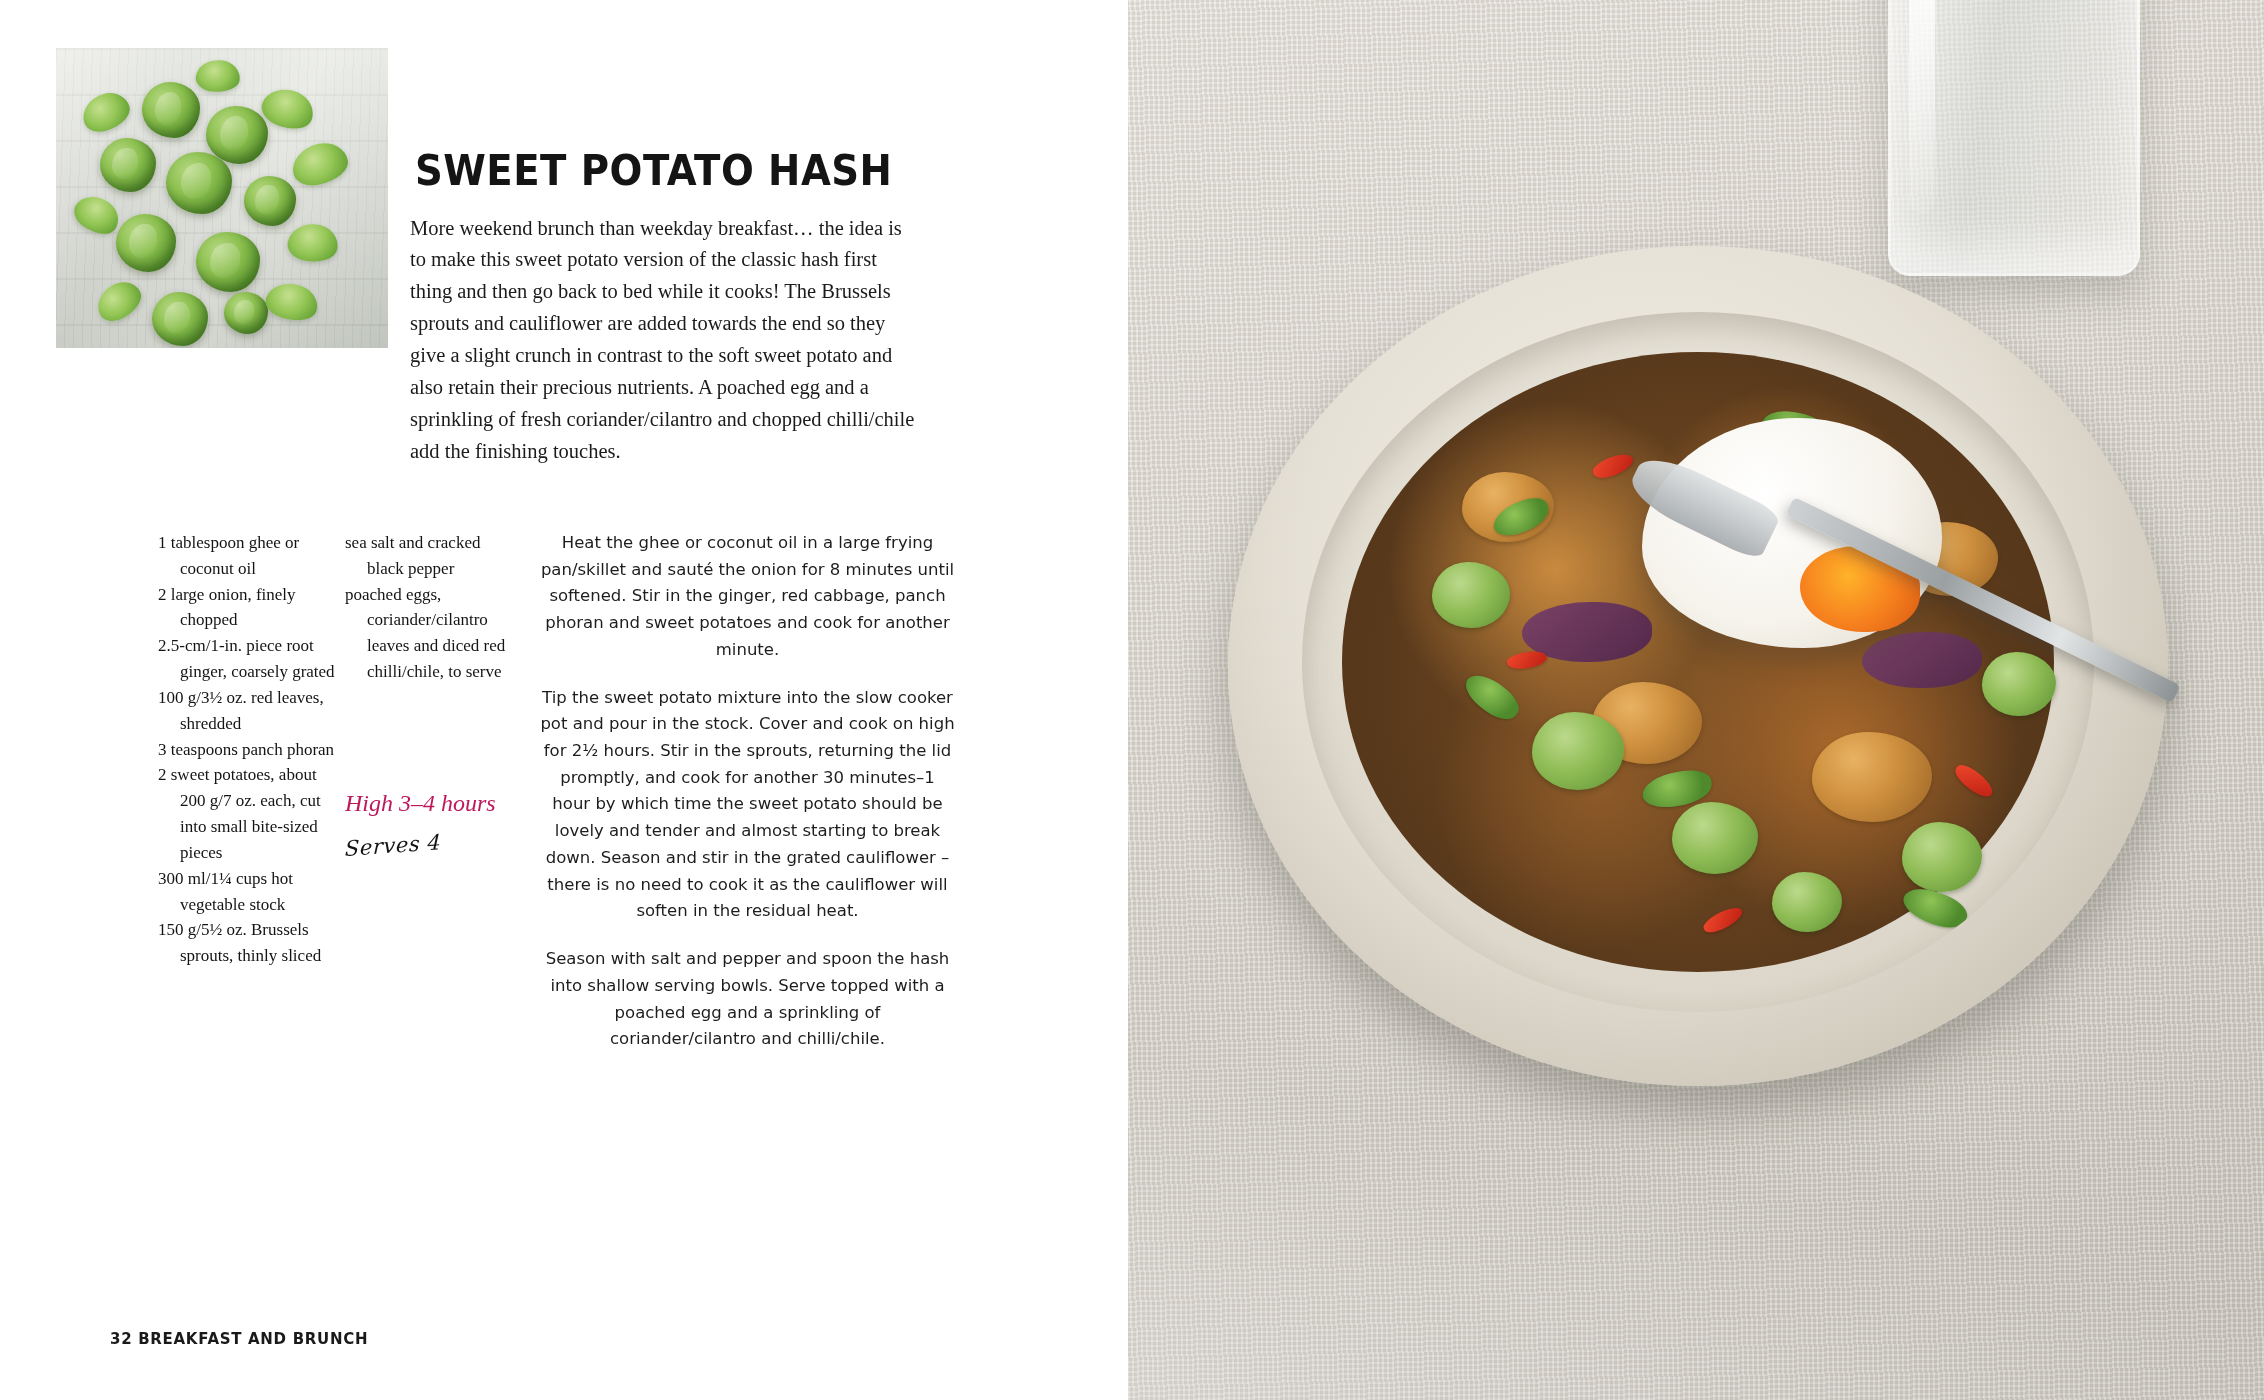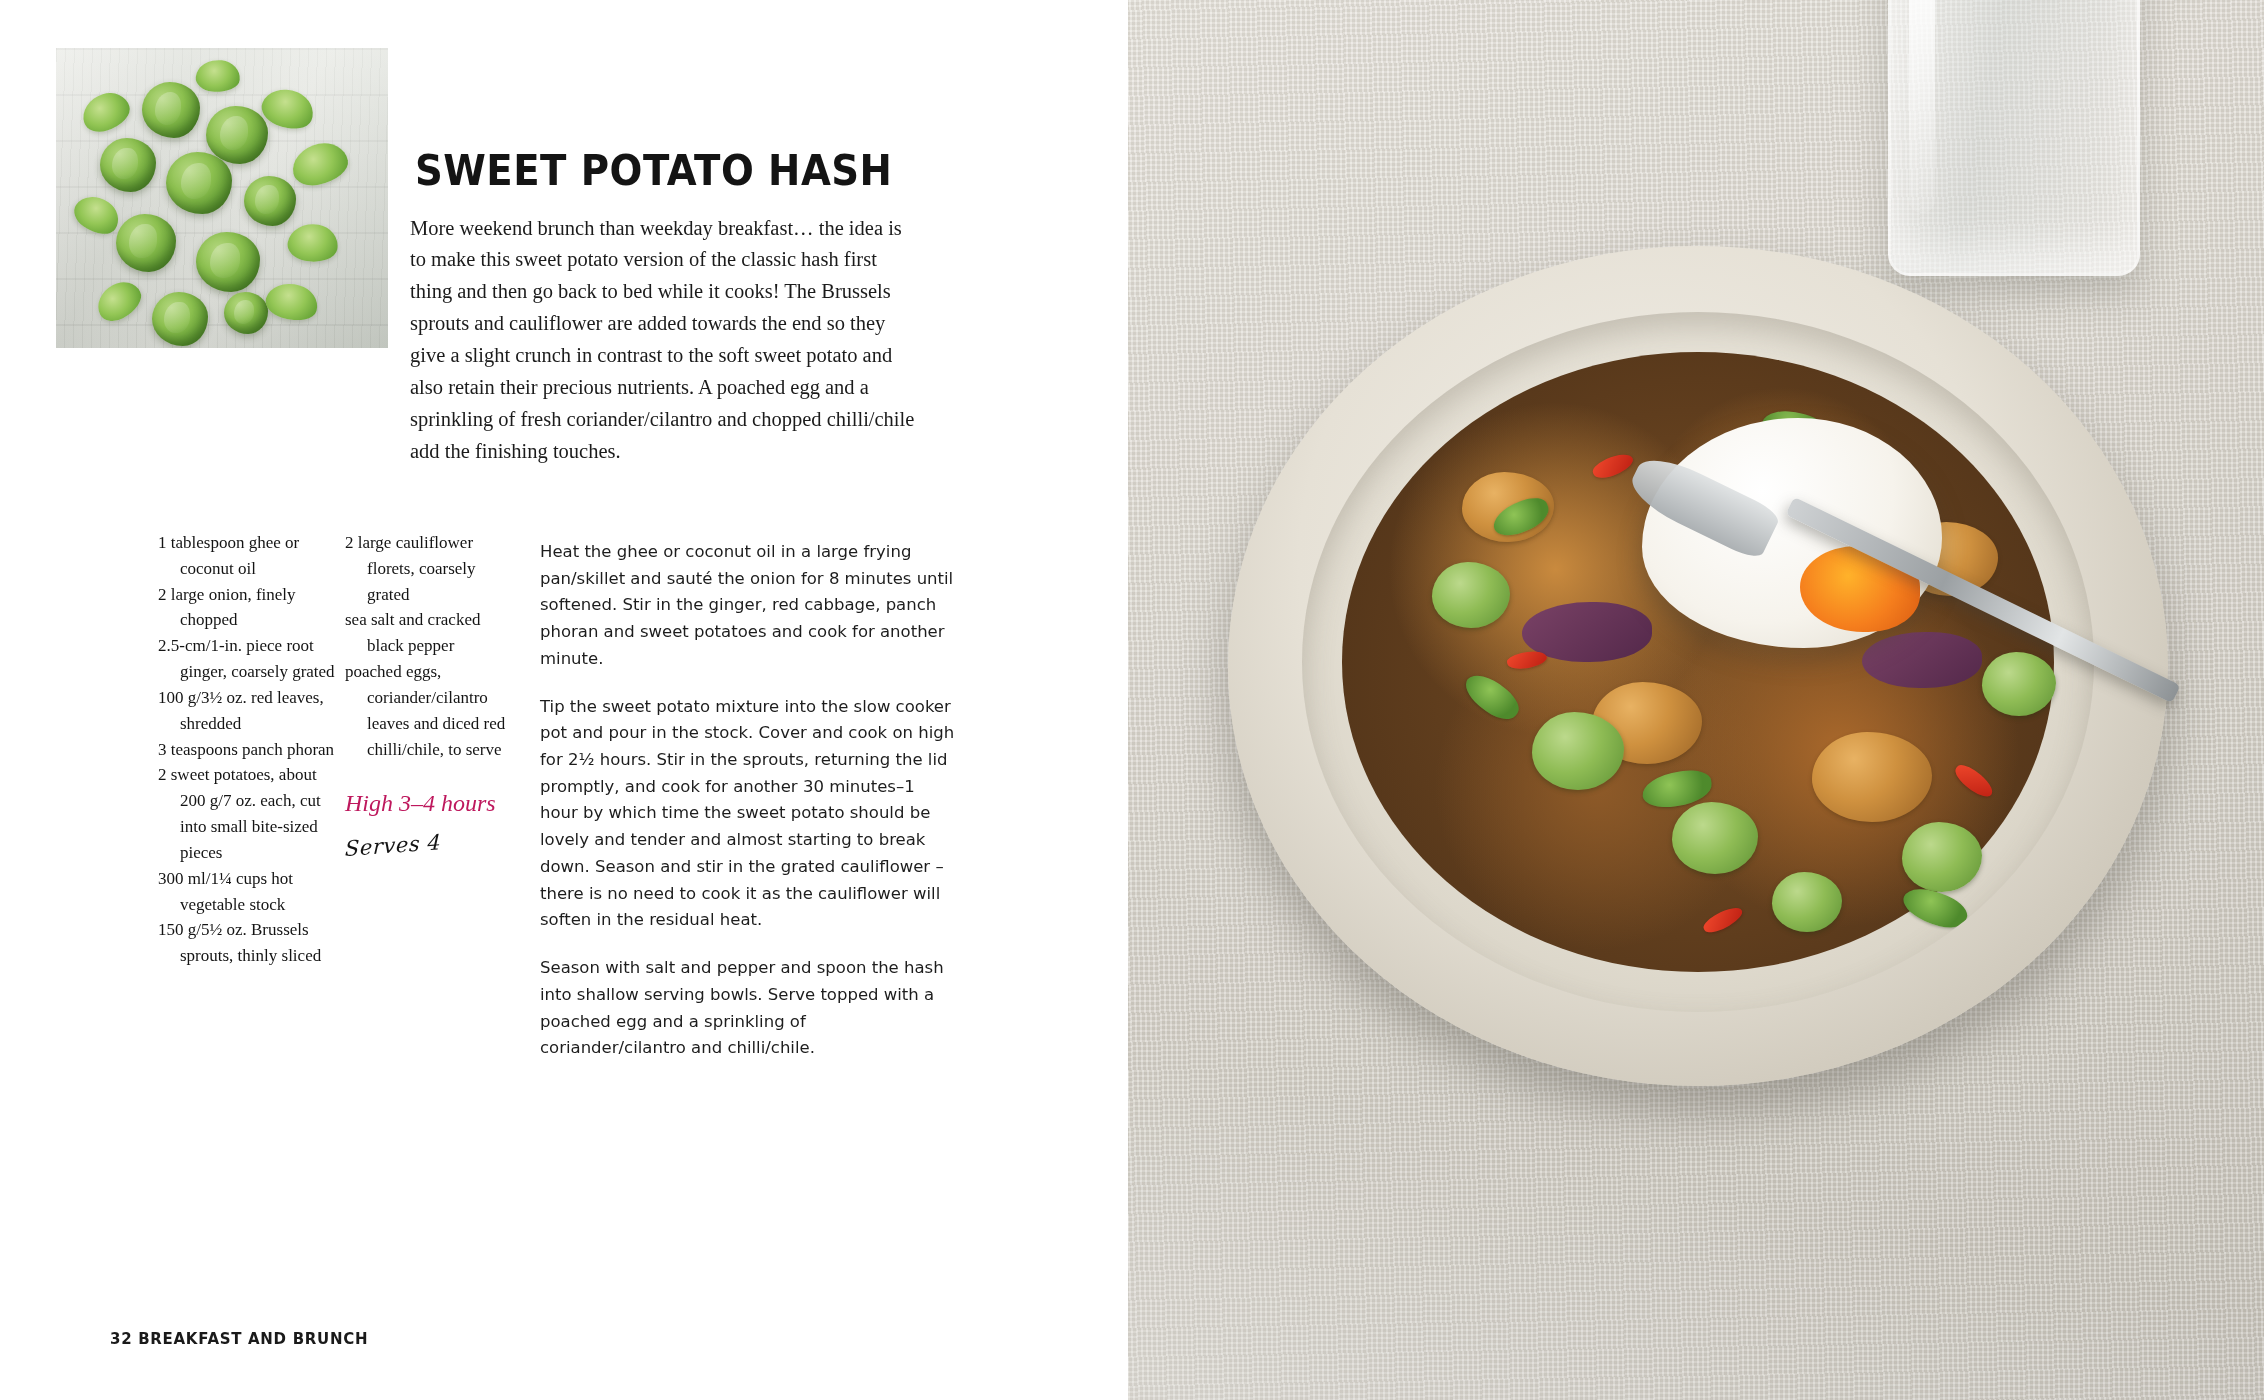--- a/index.html
+++ b/index.html
@@ -149,21 +149,21 @@
   .method {
     position: absolute;
     left: 540px;
     top: 527px;
     width: 415px;
     font-family: "DejaVu Sans", sans-serif;
     font-size: 16.5px;
     line-height: 1.62;
     color: #1d1d1d;
   }
-  .method p { margin: 12px 0 21px 0; }
+  .method p { margin: 3px 0 21px 0; text-align: center; }
   .method p:last-child { margin-bottom: 0; }
 
   .folio {
     position: absolute;
     left: 110px;
     top: 1330px;
     font-family: "DejaVu Sans", sans-serif;
     font-weight: bold;
     font-size: 15px;
     letter-spacing: 0.7px;
@@ -367,21 +367,20 @@
       <div class="ing-item">2 large onion, finely chopped</div>
       <div class="ing-item">2.5-cm/1-in. piece root ginger, coarsely grated</div>
       <div class="ing-item">100 g/3½ oz. red leaves, shredded</div>
       <div class="ing-item">3 teaspoons panch phoran</div>
       <div class="ing-item">2 sweet potatoes, about 200 g/7 oz. each, cut into small bite-sized pieces</div>
       <div class="ing-item">300 ml/1¼ cups hot vegetable stock</div>
       <div class="ing-item">150 g/5½ oz. Brussels sprouts, thinly sliced</div>
     </div>
 
     <div class="ing-col ing-col-2">
-      <div class="ing-item">2 large cauliflower florets, coarsely grated</div>
       <div class="ing-item">sea salt and cracked black pepper</div>
       <div class="ing-item">poached eggs, coriander/cilantro leaves and diced red chilli/chile, to serve</div>
     </div>
 
     <div class="timing">High 3–4 hours</div>
     <div class="serves">Serves 4</div>
 
     <div class="method">
       <p>Heat the ghee or coconut oil in a large frying pan/skillet and sauté the onion for 8 minutes until softened. Stir in the ginger, red cabbage, panch phoran and sweet potatoes and cook for another minute.</p>
       <p>Tip the sweet potato mixture into the slow cooker pot and pour in the stock. Cover and cook on high for 2½ hours. Stir in the sprouts, returning the lid promptly, and cook for another 30 minutes–1 hour by which time the sweet potato should be lovely and tender and almost starting to break down. Season and stir in the grated cauliflower – there is no need to cook it as the cauliflower will soften in the residual heat.</p>

